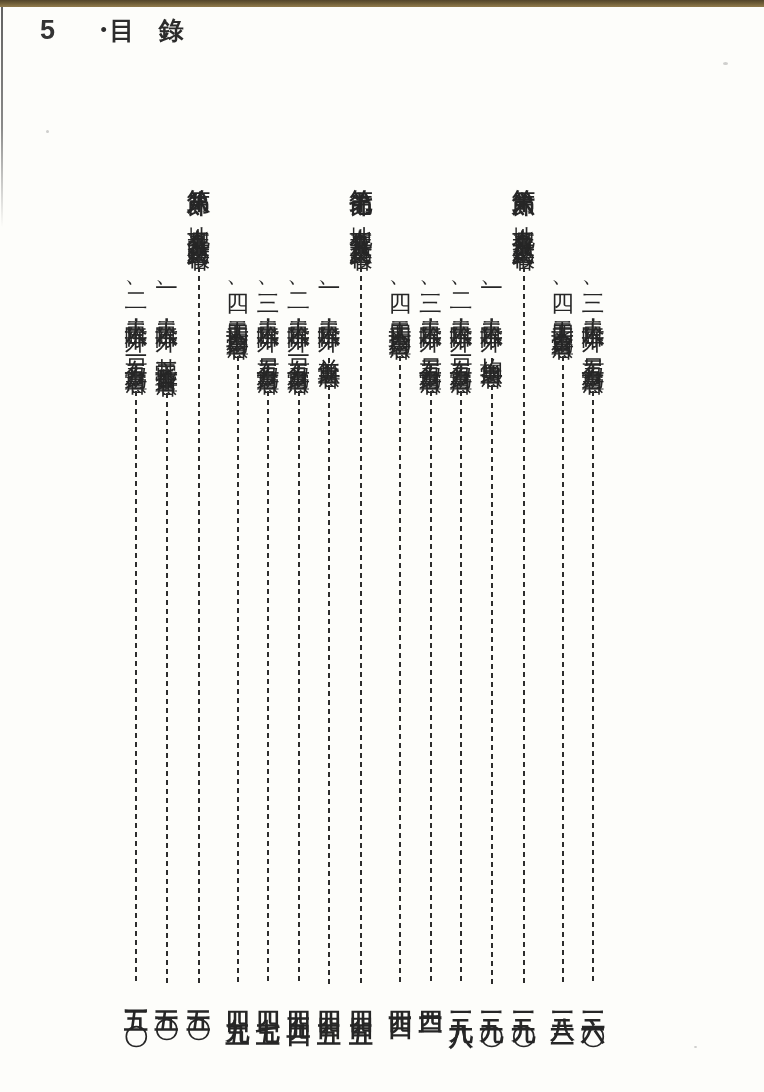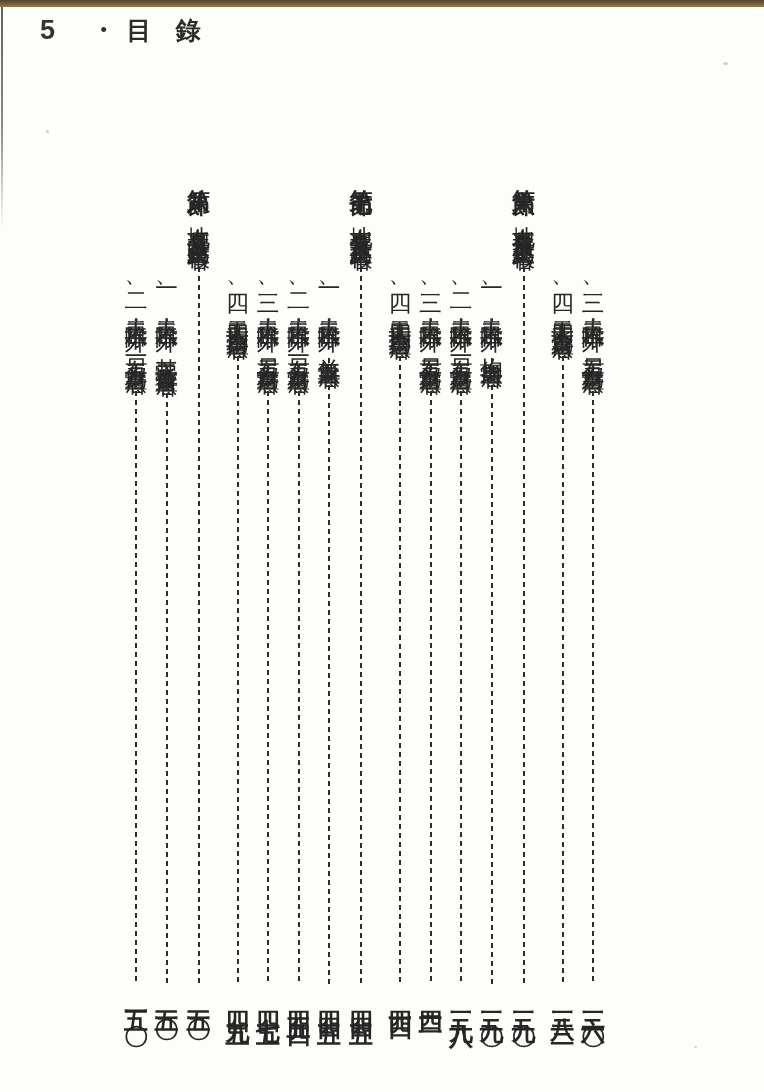--- a/index.html
+++ b/index.html
@@ -25,21 +25,21 @@
     position:absolute; top:14px; left:40px;
     display:flex; align-items:center;
     color:#343434;
   }
   .pagenum {
     font-family:"Liberation Sans","DejaVu Sans",sans-serif;
     font-size:27px; font-weight:600; letter-spacing:1px;
   }
   .bullet { font-size:21px; margin-left:44px; color:#2d2d2d; }
   .header-title {
-    font-size:25px; margin-left:19px; letter-spacing:9px;
+    font-size:25px; margin-left:2px; letter-spacing:9px;
     font-weight:600; color:#2c2c2c; white-space:pre;
   }
   
   .toc {
     position:absolute; top:170px; right:154px; height:843px;
     writing-mode:vertical-rl; text-orientation:mixed;
   }
   .entry {
     display:flex;               
     height:100%;

